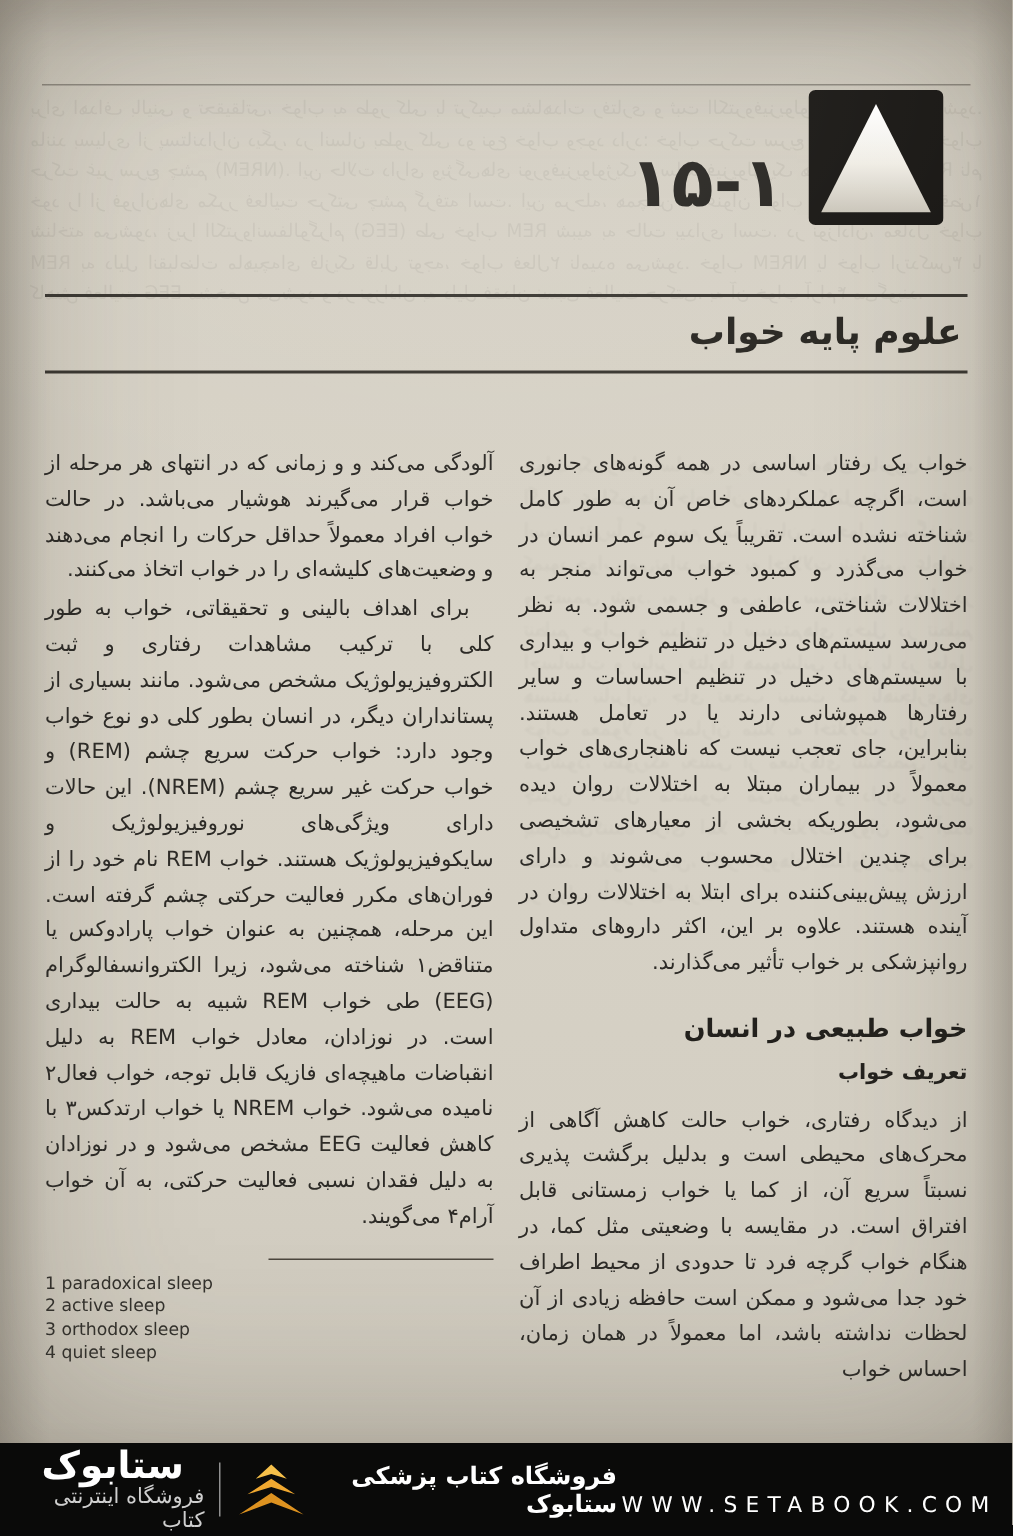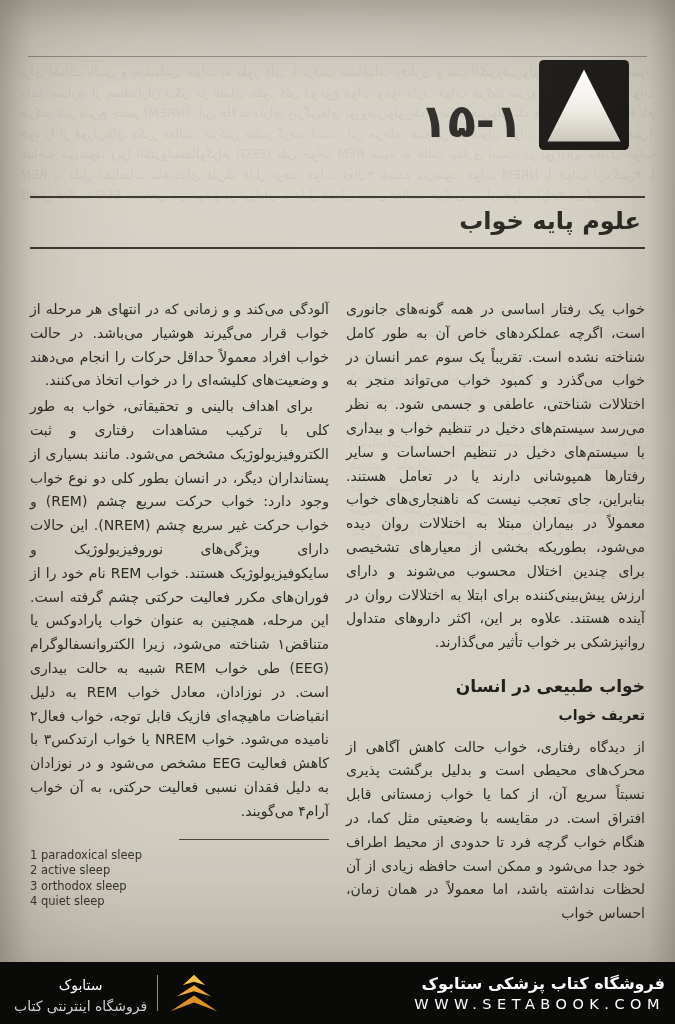--- a/index.html
+++ b/index.html
@@ -48,26 +48,26 @@
   .fn-rule{width:150px;height:1px;background:#4a453c;margin:15px 0 8px}
   .footnotes{direction:ltr;text-align:left;list-style:none;font-size:11.5px;
     line-height:15.5px;color:#33312c}
 
   
   .store-bar{position:absolute;left:0;right:0;bottom:0;height:62px;background:#0a0a09;
     display:flex;align-items:center;justify-content:space-between;direction:ltr;
     padding:0 8px 0 14px;z-index:4}
   .store-left{display:flex;align-items:center;gap:10px}
   .logo-text{display:flex;flex-direction:column;align-items:center;color:#fff}
-  .logo-name{font-size:14px;font-weight:normal;line-height:24px;direction:rtl}
+  .logo-name{font-size:25px;font-weight:bold;line-height:24px;direction:rtl}
   .logo-sub{font-size:14px;color:#cfcfcf;margin-top:1px;direction:rtl}
   .logo-sep{width:1px;height:36px;background:rgba(255,255,255,.55)}
   .logo-mark{width:52px;height:40px}
   .logo-mark svg{display:block;width:100%;height:100%}
-  .store-right{display:flex;flex-direction:column;align-items:flex-end;gap:3px;padding-right:2px}
+  .store-right{display:flex;align-items:flex-end;gap:3px;padding-right:2px}
   .store-title{color:#fff;font-size:16px;font-weight:bold;direction:rtl}
   .store-site{color:#fff;font-size:14.5px;font-weight:normal;letter-spacing:5.5px}
 </style>
 </head>
 <body>
 
 <div class="stage">
 
   <div class="paper" dir="rtl" lang="fa">
 

